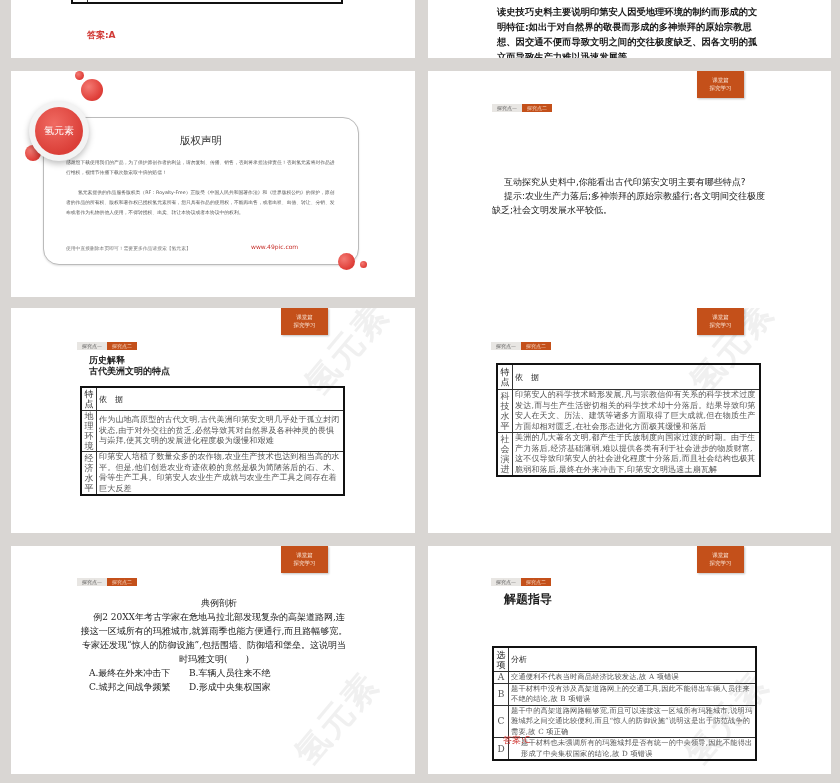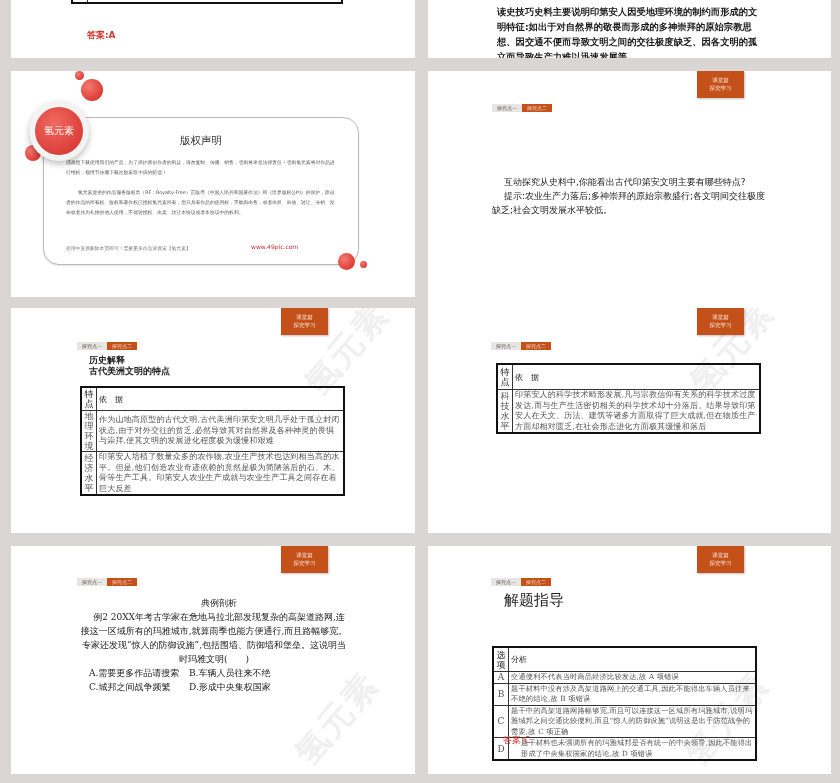--- a/index.html
+++ b/index.html
@@ -119,21 +119,21 @@
   
   .case {
     position: absolute; left: 68px; top: 50px; width: 270px;
     font-family: "DejaVu Serif", "Liberation Serif", serif;
     font-size: 9px; line-height: 14px; color: #222;
   }
   .case .ind { text-indent: 10px; text-align: center; }
   .case .opts { padding-left: 10px; display: flex; }
   .case .opts span { display: inline-block; min-width: 100px; }
 
-  .section-title { position: absolute; font-size: 15px; font-weight: normal; color: #222; text-align: right; }
+  .section-title { position: absolute; font-size: 12px; font-weight: bold; color: #222; text-align: right; }
 </style>
 </head>
 <body>
 
 <div class="slide s-top-left">
   <table class="grid" style="left:60px; top:148px; width:272px;">
     <tbody>
         <tr>
       <td class="k" style="height:22px;">D</td>
       <td class="v" style="font-size:7.6px; line-height:10px;">题干中只是说摩加迪沙与埃及存在贸易往来,但不能证明摩加迪沙的工商业水平远超埃及,故 D 项错误</td>
@@ -227,39 +227,43 @@
   <table class="grid" style="left:68px; top:55px; width:265px;">
     <tbody>
         <tr>
       <td class="k hk" style="height:24px;">特点</td>
       <td class="hv">依　据</td>
     </tr>
     <tr>
       <td class="k">科技水平</td>
       <td class="v">印第安人的科学技术畸形发展,凡与宗教信仰有关系的科学技术过度发达,而与生产生活密切相关的科学技术却十分落后。结果导致印第安人在天文、历法、建筑等诸多方面取得了巨大成就,但在物质生产方面却相对匮乏,在社会形态进化方面极其缓慢和落后</td>
     </tr>
+    <tr>
+      <td class="k">社会演进</td>
+      <td class="v">美洲的几大著名文明,都产生于氏族制度向国家过渡的时期。由于生产力落后,经济基础薄弱,难以提供各类有利于社会进步的物质财富,这不仅导致印第安人的社会进化程度十分落后,而且社会结构也极其脆弱和落后,最终在外来冲击下,印第安文明迅速土崩瓦解</td>
+    </tr>
   </tbody>
     </table>
 </div>
 
 <div class="slide s-r3-left">
   <div class="watermark" style="left:272px; top:150px;">氢元素</div>
   <div class="corner-tab">
     <span>课堂篇</span>
     <span>探究学习</span>
   </div>
   <div class="tags" style="left:66px; top:32px;">
     <span class="tag">探究点一</span>
     <span class="tag active">探究点二</span>
   </div>
   <div class="case">
     <div class="ind" style="font-family:'DejaVu Sans','Liberation Sans',sans-serif;">典例剖析</div>
     <div class="ind">例2 20XX年考古学家在危地马拉北部发现复杂的高架道路网,连接这一区域所有的玛雅城市,就算雨季也能方便通行,而且路幅够宽。专家还发现“惊人的防御设施”,包括围墙、防御墙和堡垒。这说明当时玛雅文明(　　)</div>
     <div class="opts">
-      <span>A.需要更多作品请搜索</span>
+      <span>A.最终在外来冲击下</span>
       <span>B.车辆人员往来不绝</span>
     </div>
     <div class="opts">
       <span>C.城邦之间战争频繁</span>
       <span>D.形成中央集权国家</span>
     </div>
   </div>
 </div>
 
 <div class="slide s-r3-right">

